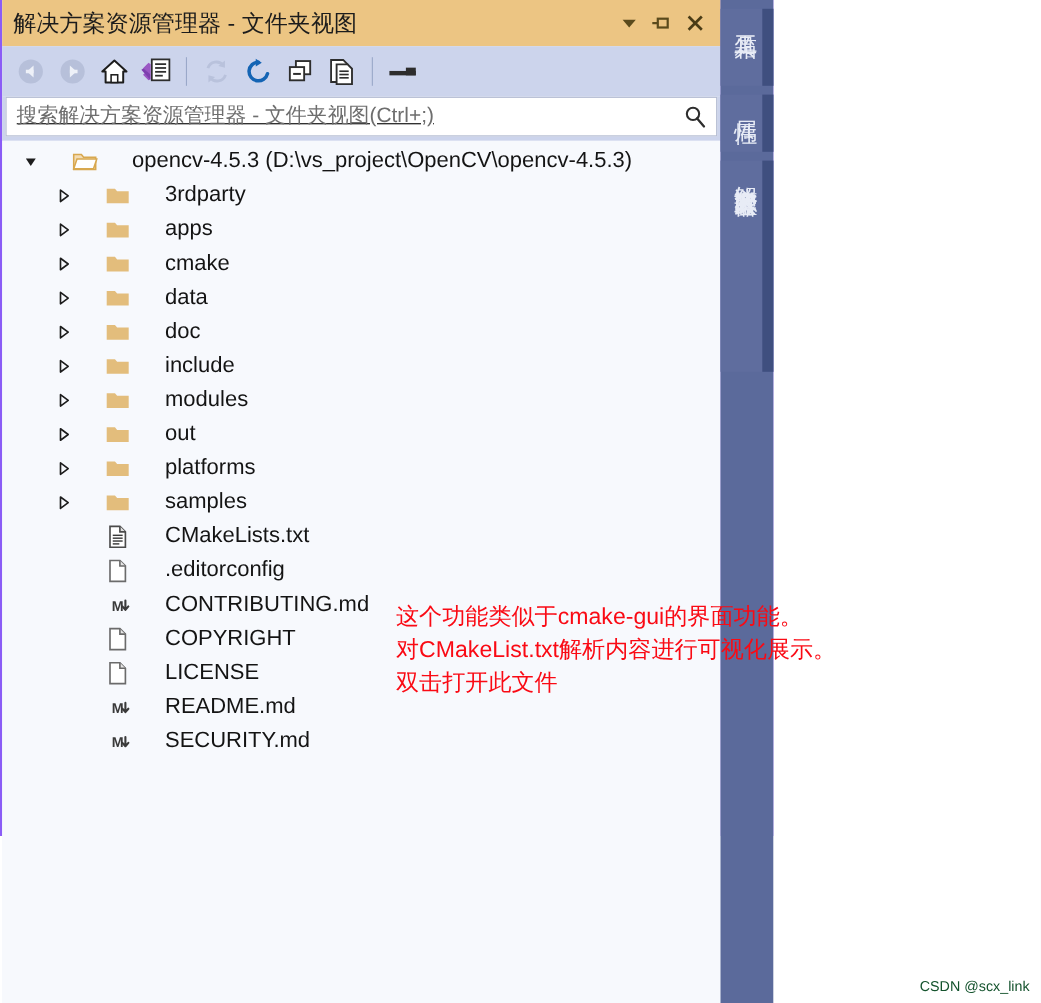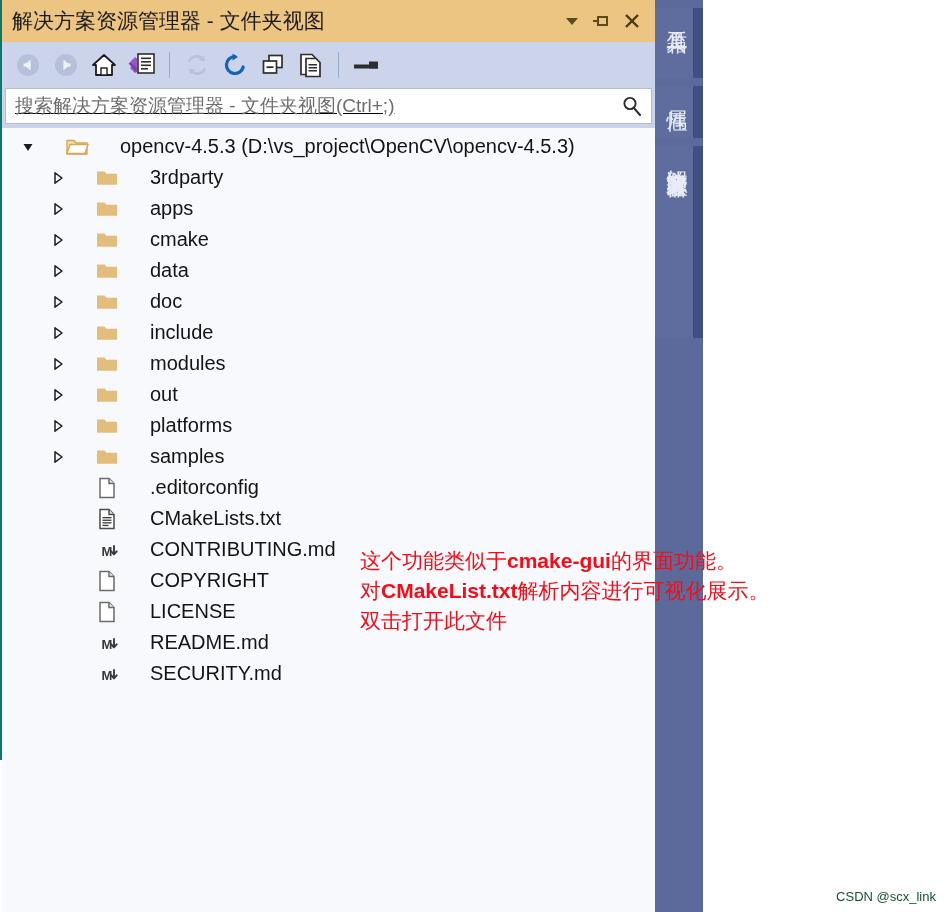--- a/index.html
+++ b/index.html
@@ -7,21 +7,21 @@
     width:946px;height:912px;
     background:#ffffff;
     font-family:"Liberation Sans","DejaVu Sans",sans-serif;
     overflow:hidden;
     position:relative;
   }
 
   
   #tool-window{
     position:absolute;left:0;top:0;width:703px;height:760px;
-    background:#0f766e;
+    background:#8b5cf6;
   }
   #panel{
     position:absolute;left:2px;top:0px;width:653px;height:912px;
     background:#f7f9fd;
     display:flex;flex-direction:column;
   }
 
   
   #titlebar{
     height:42px;flex:0 0 42px;
@@ -129,21 +129,21 @@
     margin-left:-4px;
   }
 
   
   #annotation{
     position:absolute;left:360px;top:546px;
     font-size:21px;line-height:30px;
     color:#fa0a14;white-space:nowrap;
     pointer-events:none;
   }
-  #annotation b{font-weight:bold;}
+  #annotation b{font-weight:normal;}
 
   
   #watermark{
     position:absolute;right:10px;bottom:8px;
     font-size:13px;color:#14532d;
   }
 </style>
 </head>
 <body>
 
@@ -416,43 +416,43 @@
             </svg>
           </span>
           <span class="lbl">samples</span>
         </div>
         <div class="row d1">
           <span class="chev">
             <svg width="14" height="14" viewBox="0 0 14 14"></svg>
           </span>
           <span class="ico">
             <svg width="24" height="24" viewBox="0 0 24 24">
-              <path d="M5 2.5h9l5 5v14H5z" fill="#ffffff" stroke="#6b6b6b" stroke-width="1.5"></path>
-              <path d="M14 2.5 v5 h5" fill="#e6e6e6" stroke="#6b6b6b" stroke-width="1.5"></path>
-            </svg>
-          </span>
-          <span class="lbl">.editorconfig</span>
-        </div>
-        <div class="row d1">
-          <span class="chev">
-            <svg width="14" height="14" viewBox="0 0 14 14"></svg>
-          </span>
-          <span class="ico">
-            <svg width="24" height="24" viewBox="0 0 24 24">
               <path d="M5 2.5h9l5 5v14H5z" fill="#ffffff" stroke="#4b4b4b" stroke-width="1.5"></path>
               <path d="M14 2.5 v5 h5" fill="#e0e0e0" stroke="#4b4b4b" stroke-width="1.5"></path>
               <g fill="#3a3a3a">
                 <rect x="7.5" y="10" width="9" height="1.3"></rect>
                 <rect x="7.5" y="12.6" width="9" height="1.3"></rect>
                 <rect x="7.5" y="15.2" width="9" height="1.3"></rect>
                 <rect x="7.5" y="17.8" width="6" height="1.3"></rect>
               </g>
             </svg>
           </span>
           <span class="lbl">CMakeLists.txt</span>
+        </div>
+        <div class="row d1">
+          <span class="chev">
+            <svg width="14" height="14" viewBox="0 0 14 14"></svg>
+          </span>
+          <span class="ico">
+            <svg width="24" height="24" viewBox="0 0 24 24">
+              <path d="M5 2.5h9l5 5v14H5z" fill="#ffffff" stroke="#6b6b6b" stroke-width="1.5"></path>
+              <path d="M14 2.5 v5 h5" fill="#e6e6e6" stroke="#6b6b6b" stroke-width="1.5"></path>
+            </svg>
+          </span>
+          <span class="lbl">.editorconfig</span>
         </div>
         <div class="row d1">
           <span class="chev">
             <svg width="14" height="14" viewBox="0 0 14 14"></svg>
           </span>
           <span class="ico">
             <svg width="24" height="24" viewBox="0 0 24 24">
               <text x="12" y="17.5" font-family="Liberation Sans, sans-serif" font-size="13" font-weight="bold" fill="#3a3a3a" text-anchor="middle">M</text>
               <path d="M19 8 v8 M16.3 13.3 L19 16.4 L21.7 13.3" fill="none" stroke="#3a3a3a" stroke-width="1.9" stroke-linecap="round" stroke-linejoin="round"></path>
             </svg>

